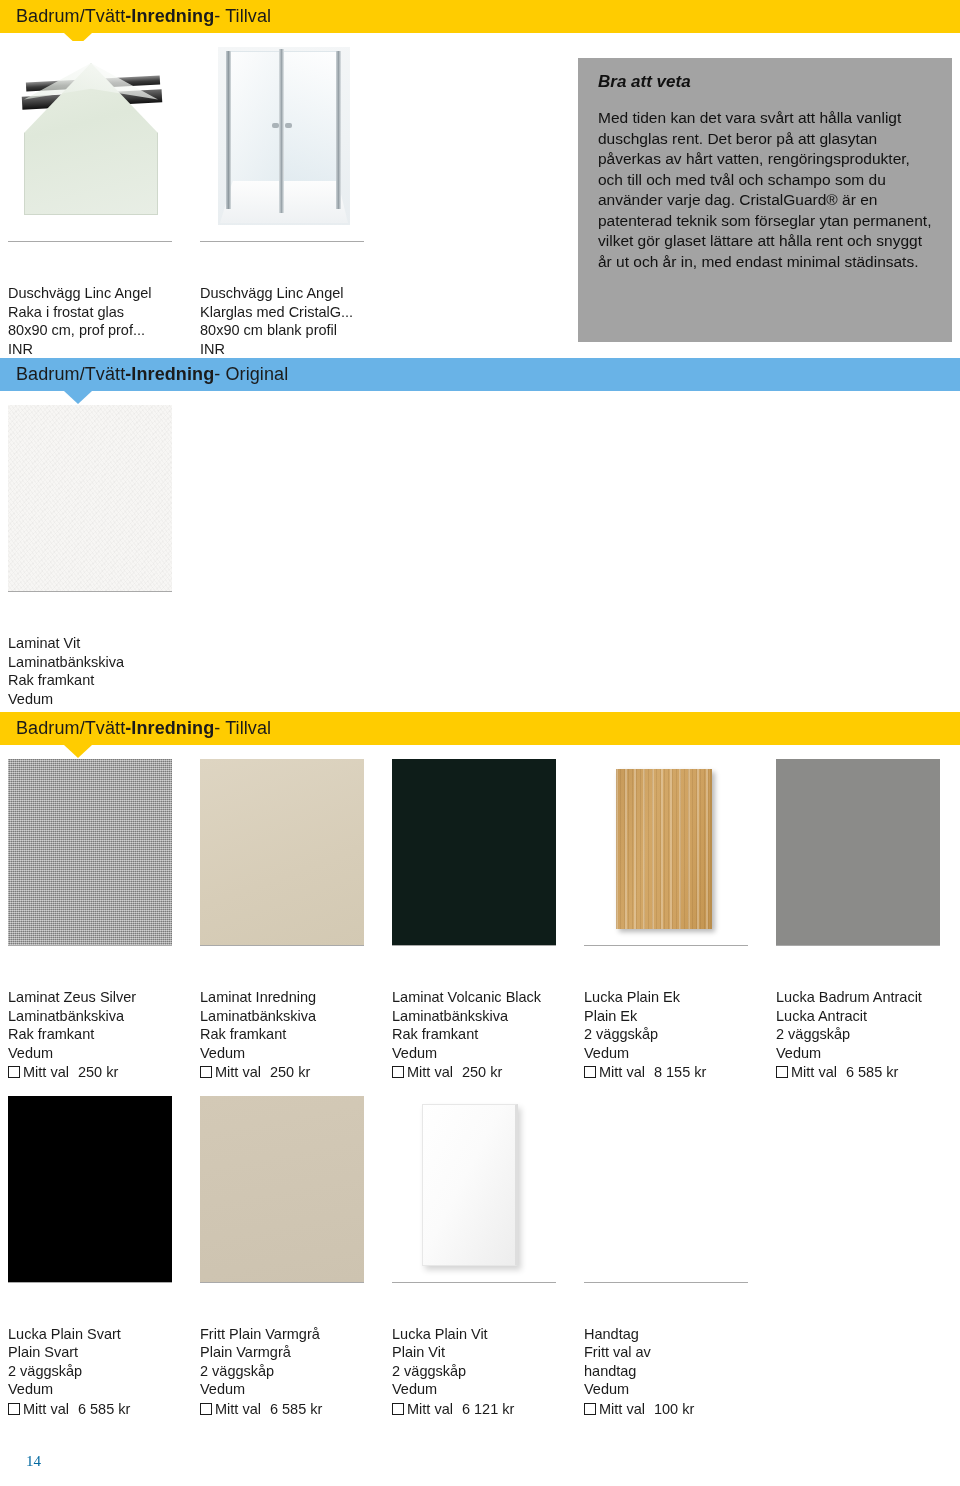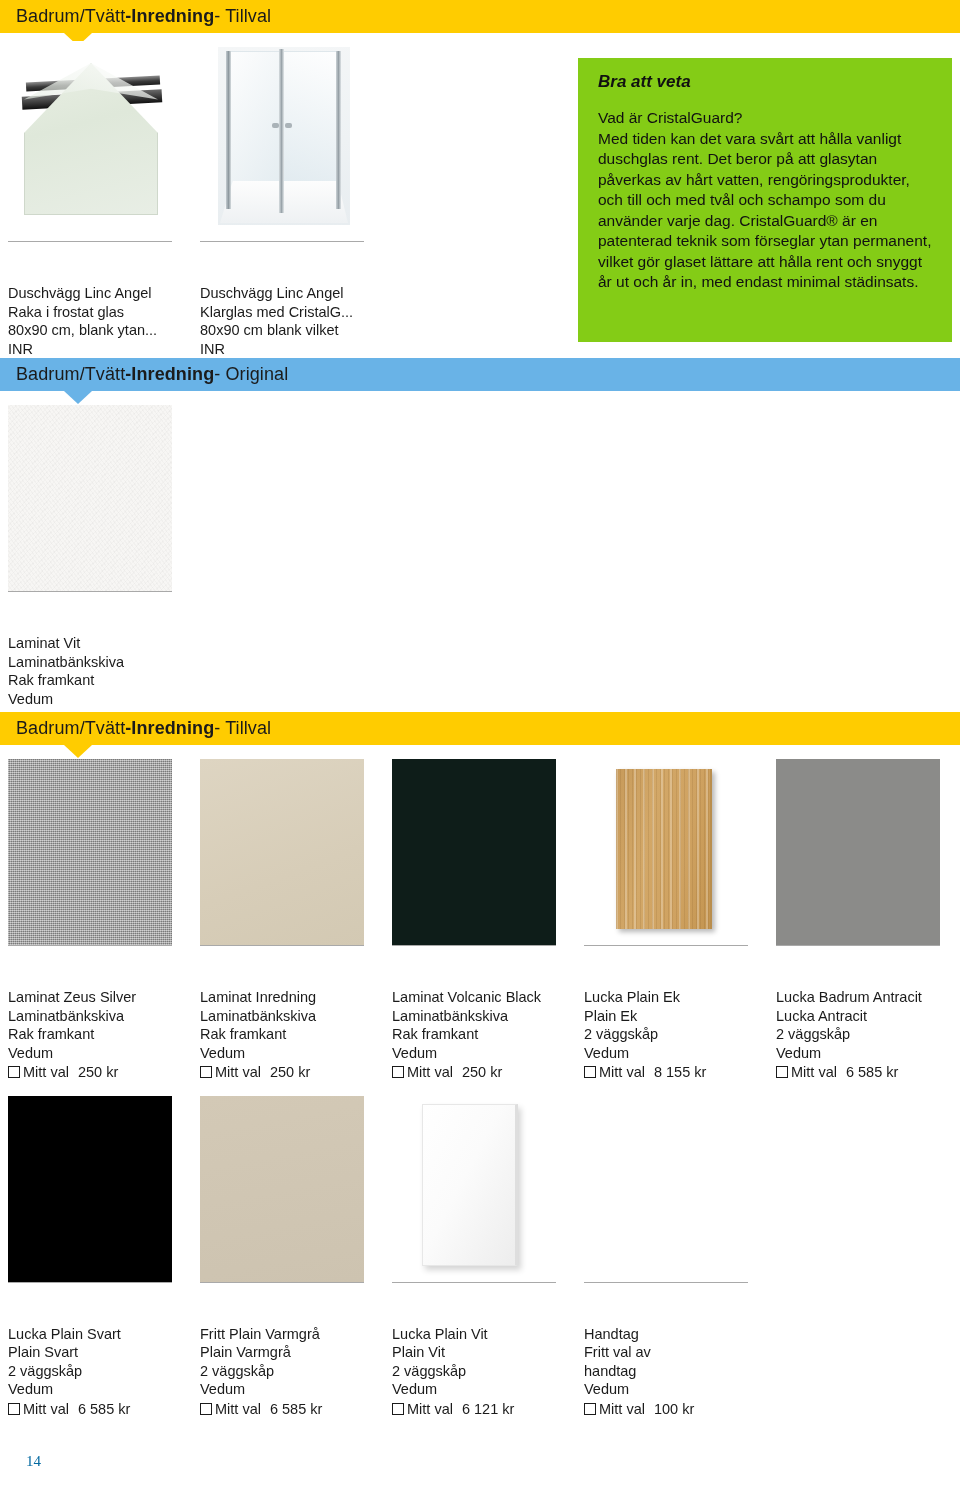--- a/index.html
+++ b/index.html
@@ -187,21 +187,21 @@
     position: absolute; left: 20px; top: 140px; width: 128px; height: 42px;
     background: linear-gradient(180deg,#fdfdfd,#eef1f3);
     clip-path: polygon(10% 0%, 92% 0%, 100% 100%, 0% 100%);
   }
 
   
   .infobox {
     position: absolute;
     left: 578px; top: 58px;
     width: 374px; height: 284px;
-    background: #84cc16;
+    background: #a3a3a3;
     padding: 14px 18px 10px 20px;
   }
   .infobox h2 {
     margin: 0 0 16px 0;
     font-size: 17px;
     font-weight: bold;
     font-style: italic;
     color: #111;
   }
   .infobox p {
@@ -245,21 +245,21 @@
       <div class="thumb-box img-frosted tall">
         <div class="bar1"></div>
         <div class="bar2"></div>
         <div class="glass"></div>
         <div class="fold"></div>
       </div>
       <div class="rule"></div>
       <div class="info">
         <div>Duschvägg Linc Angel</div>
         <div>Raka i frostat glas</div>
-        <div>80x90 cm, blank ytan...</div>
+        <div>80x90 cm, prof prof...</div>
         <div>INR</div>
         <div class="choice">
           <span class="checkbox"></span>
           <span>Mitt val</span>
           <span class="price">336 kr</span>
         </div>
       </div>
     </div>
 
     <div class="cell">
@@ -271,37 +271,36 @@
         <div class="profL"></div>
         <div class="profC"></div>
         <div class="profR"></div>
         <div class="handle1"></div>
         <div class="handle2"></div>
       </div>
       <div class="rule"></div>
       <div class="info">
         <div>Duschvägg Linc Angel</div>
         <div>Klarglas med CristalG...</div>
-        <div>80x90 cm blank vilket</div>
+        <div>80x90 cm blank profil</div>
         <div>INR</div>
         <div class="choice">
           <span class="checkbox"></span>
           <span>Mitt val</span>
           <span class="price">1 205 kr</span>
         </div>
       </div>
     </div>
 
   </div>
 </div>
 
 <div class="infobox">
   <h2>Bra att veta</h2>
   <p>
-    <span class="q">Vad är CristalGuard?</span>
     <span>Med tiden kan det vara svårt att hålla vanligt duschglas rent. Det beror på att glasytan påverkas av hårt vatten, rengöringsprodukter, och till och med tvål och schampo som du använder varje dag. CristalGuard® är en patenterad teknik som förseglar ytan permanent, vilket gör glaset lättare att hålla rent och snyggt år ut och år in, med endast minimal städinsats.</span>
   </p>
 </div>
 
 <div class="blk-orig">
 
   <div class="section-bar blue">
     <span class="sb-part">Badrum/Tvätt </span>
       <span class="sb-strong">- </span>
       <span class="sb-strong">Inredning</span>

